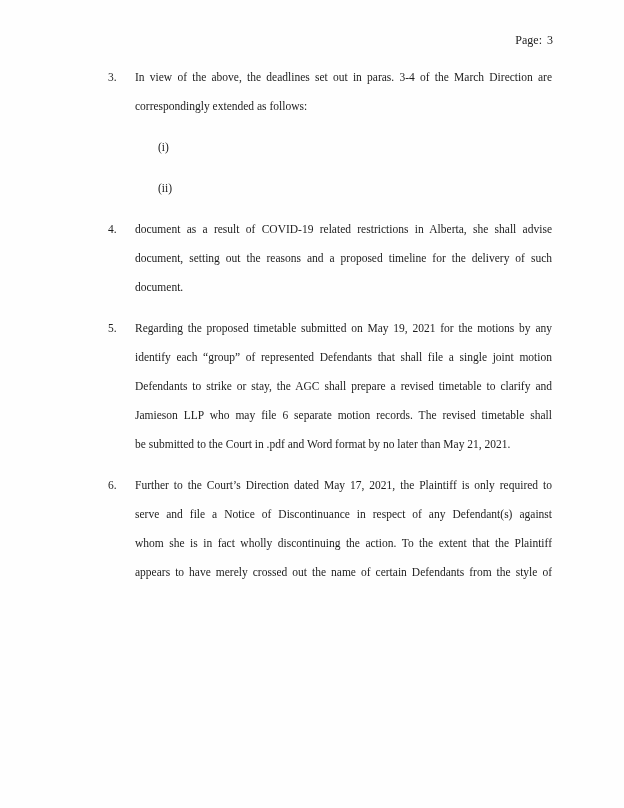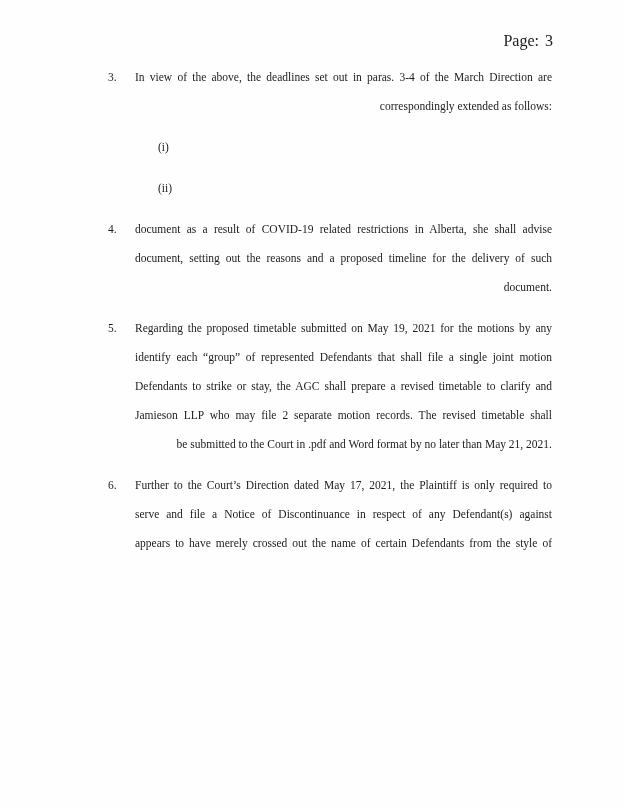--- a/index.html
+++ b/index.html
@@ -15,21 +15,21 @@
     overflow: hidden;
     font-family: "Liberation Serif", "DejaVu Serif", serif;
     color: #1c1c1c;
     font-size: 11.5px;
   }
   .page-header {
     margin-top: 33px;
     margin-right: 71px;
     line-height: 15px;
     text-align: right;
-    font-size: 16px;
+    font-size: 12px;
     word-spacing: 2px;
   }
   .content {
     margin: 15px 72px 0 108px;
   }
   .para, .sub {
     display: flex;
     margin-bottom: 12px;
   }
   .sub {
@@ -44,21 +44,21 @@
   }
   .ptext {
     flex: 1;
     min-width: 0;
     font-family: Liberation Serif, serif;
   }
   .ln {
     line-height: 29px;
     height: 29px;
     overflow: hidden;
-    text-align: right;
+    text-align: left;
   }
   .ln.j {
     text-align: justify;
     text-align-last: justify;
   }
 </style>
 </head>
 <body>
 
 <div class="sheet">
@@ -91,28 +91,29 @@
         <div class="ln">document.</div>
       </div>
     </div>
 
     <div class="para">
       <div class="pnum">5.</div>
       <div class="ptext">
         <div class="ln j">Regarding the proposed timetable submitted on May 19, 2021 for the motions by any</div>
         <div class="ln j">identify each “group” of represented Defendants that shall file a single joint motion</div>
         <div class="ln j">Defendants to strike or stay, the AGC shall prepare a revised timetable to clarify and</div>
-        <div class="ln j">Jamieson LLP who may file 2 separate motion records. The revised timetable shall</div>
+        <div class="ln j">Jamieson LLP who may file 6 separate motion records. The revised timetable shall</div>
         <div class="ln">be submitted to the Court in .pdf and Word format by no later than May 21, 2021.</div>
       </div>
     </div>
 
     <div class="para">
       <div class="pnum">6.</div>
       <div class="ptext">
         <div class="ln j">Further to the Court’s Direction dated May 17, 2021, the Plaintiff is only required to</div>
         <div class="ln j">serve and file a Notice of Discontinuance in respect of any Defendant(s) against</div>
+        <div class="ln j">whom she is in fact wholly discontinuing the action. To the extent that the Plaintiff</div>
         <div class="ln j">appears to have merely crossed out the name of certain Defendants from the style of</div>
       </div>
     </div>
 
   </div>
 </div>
 
 </body></html>

